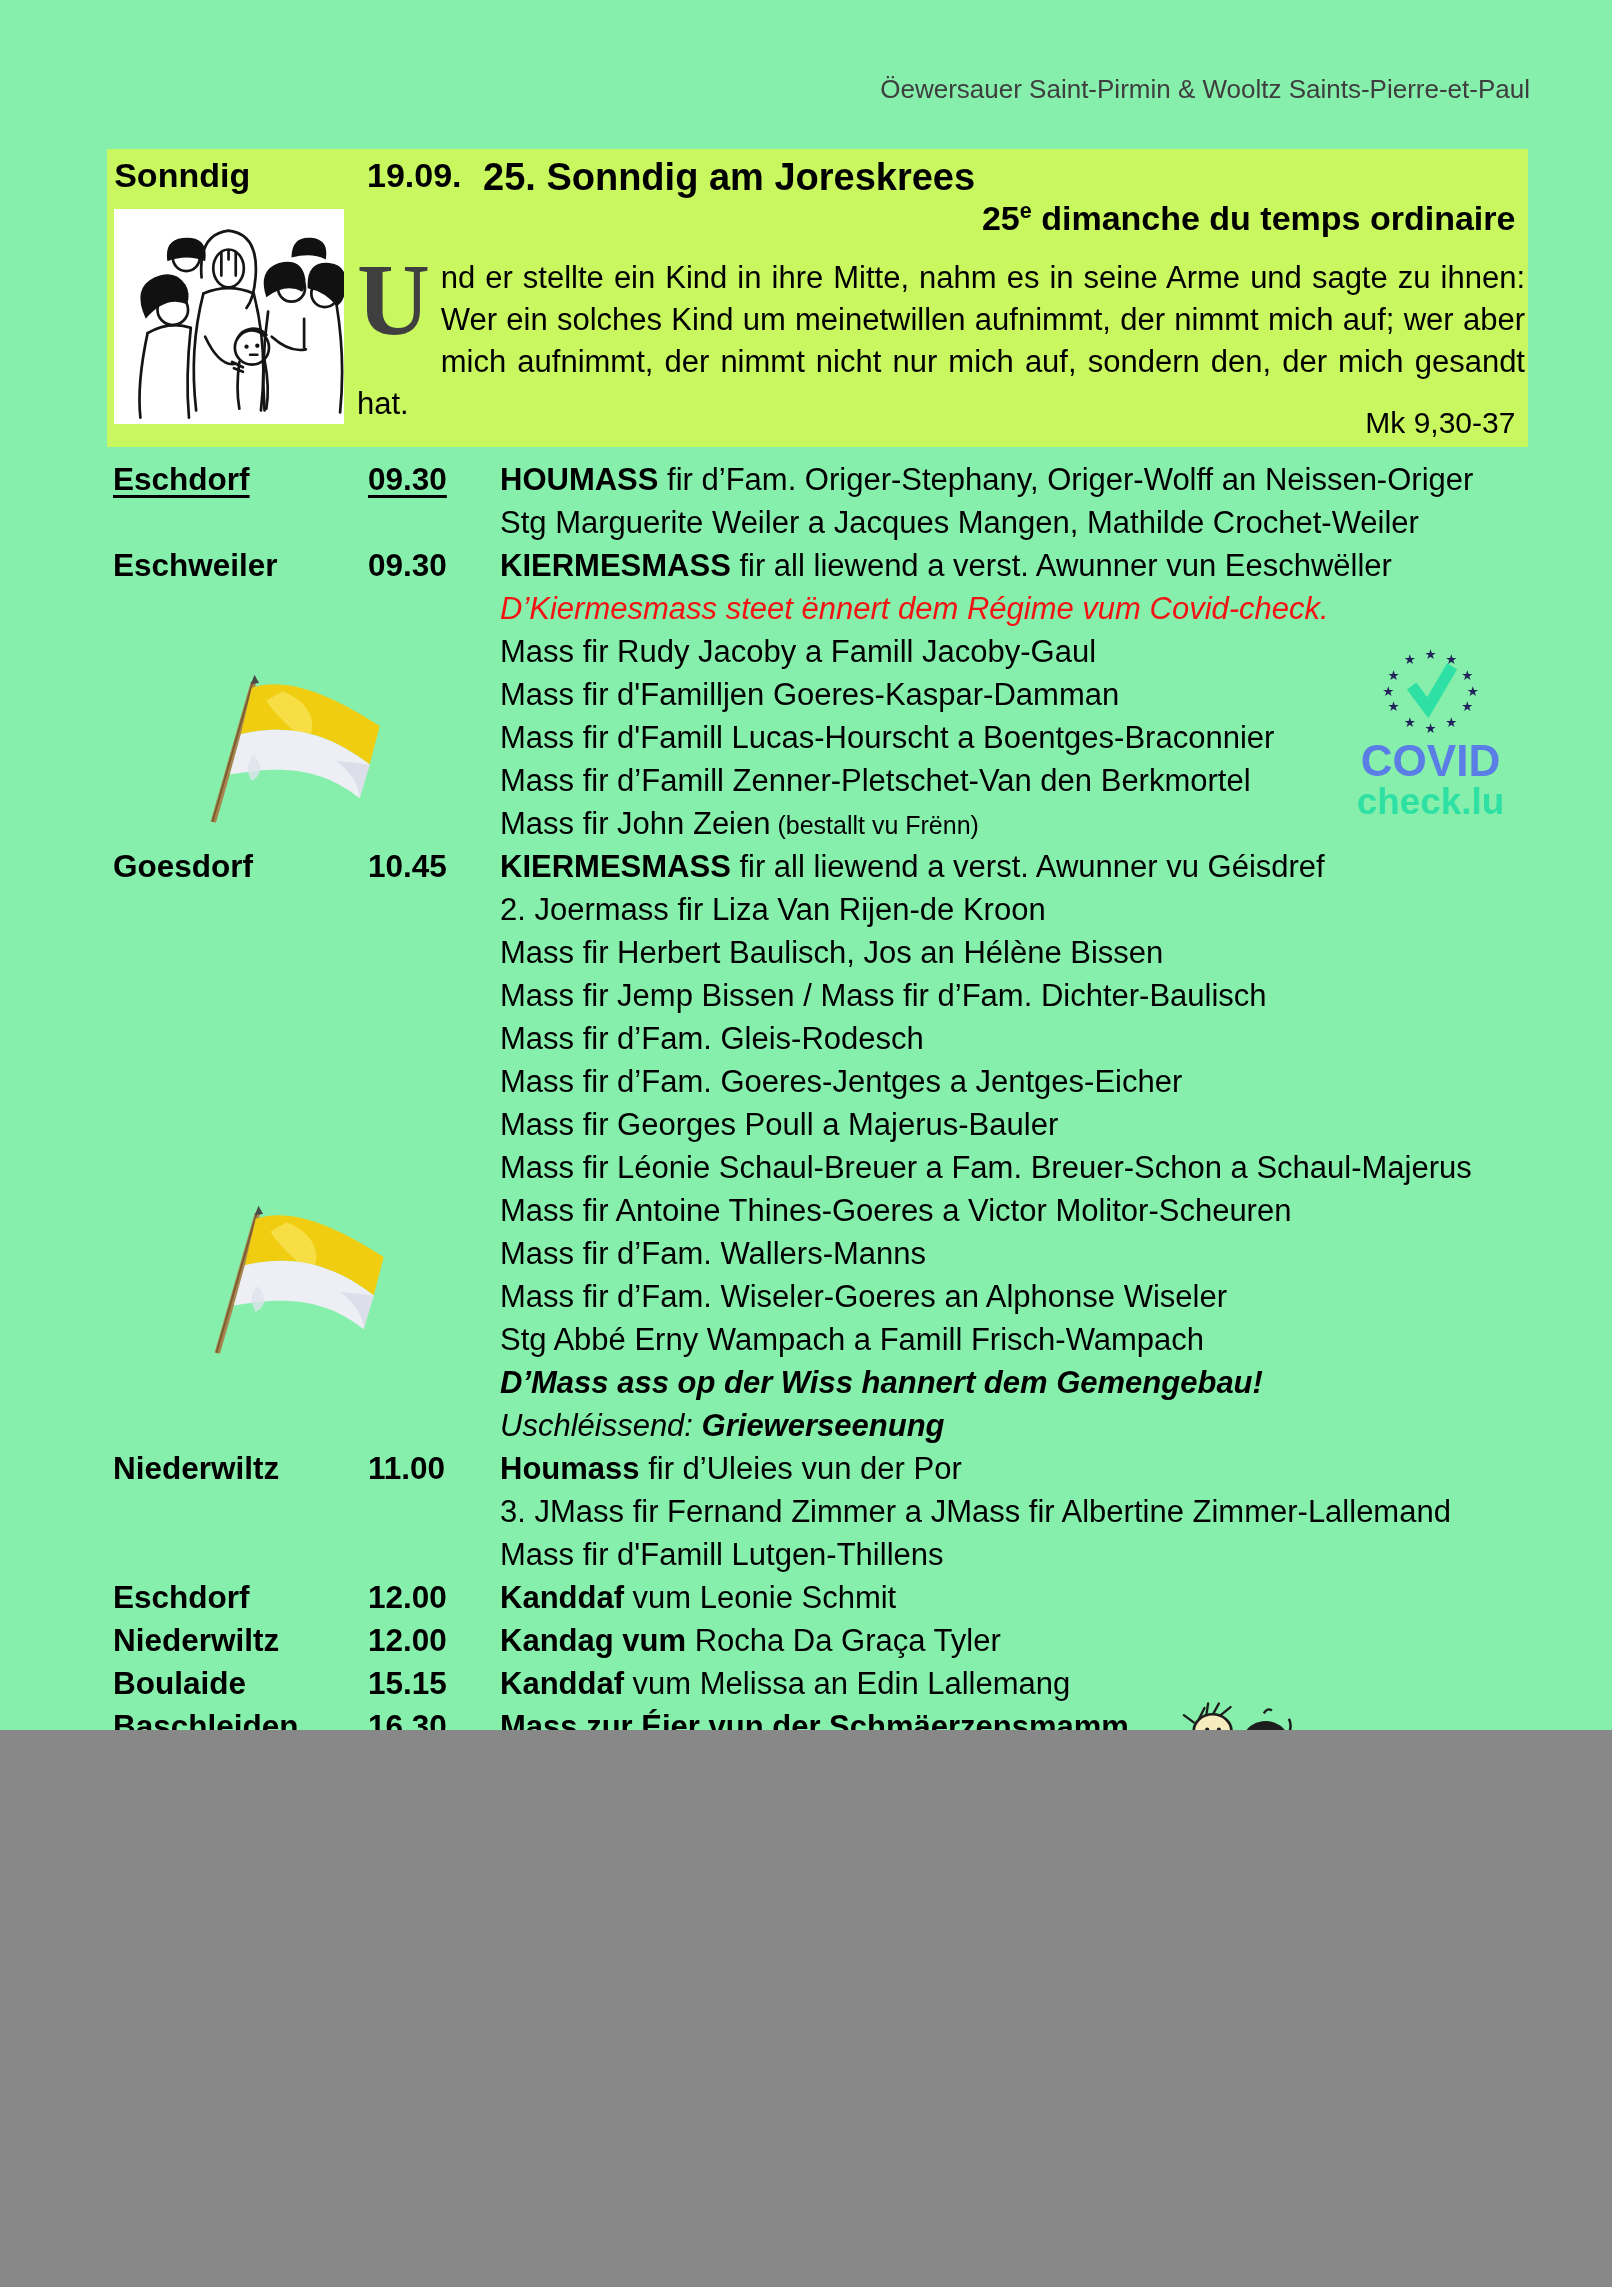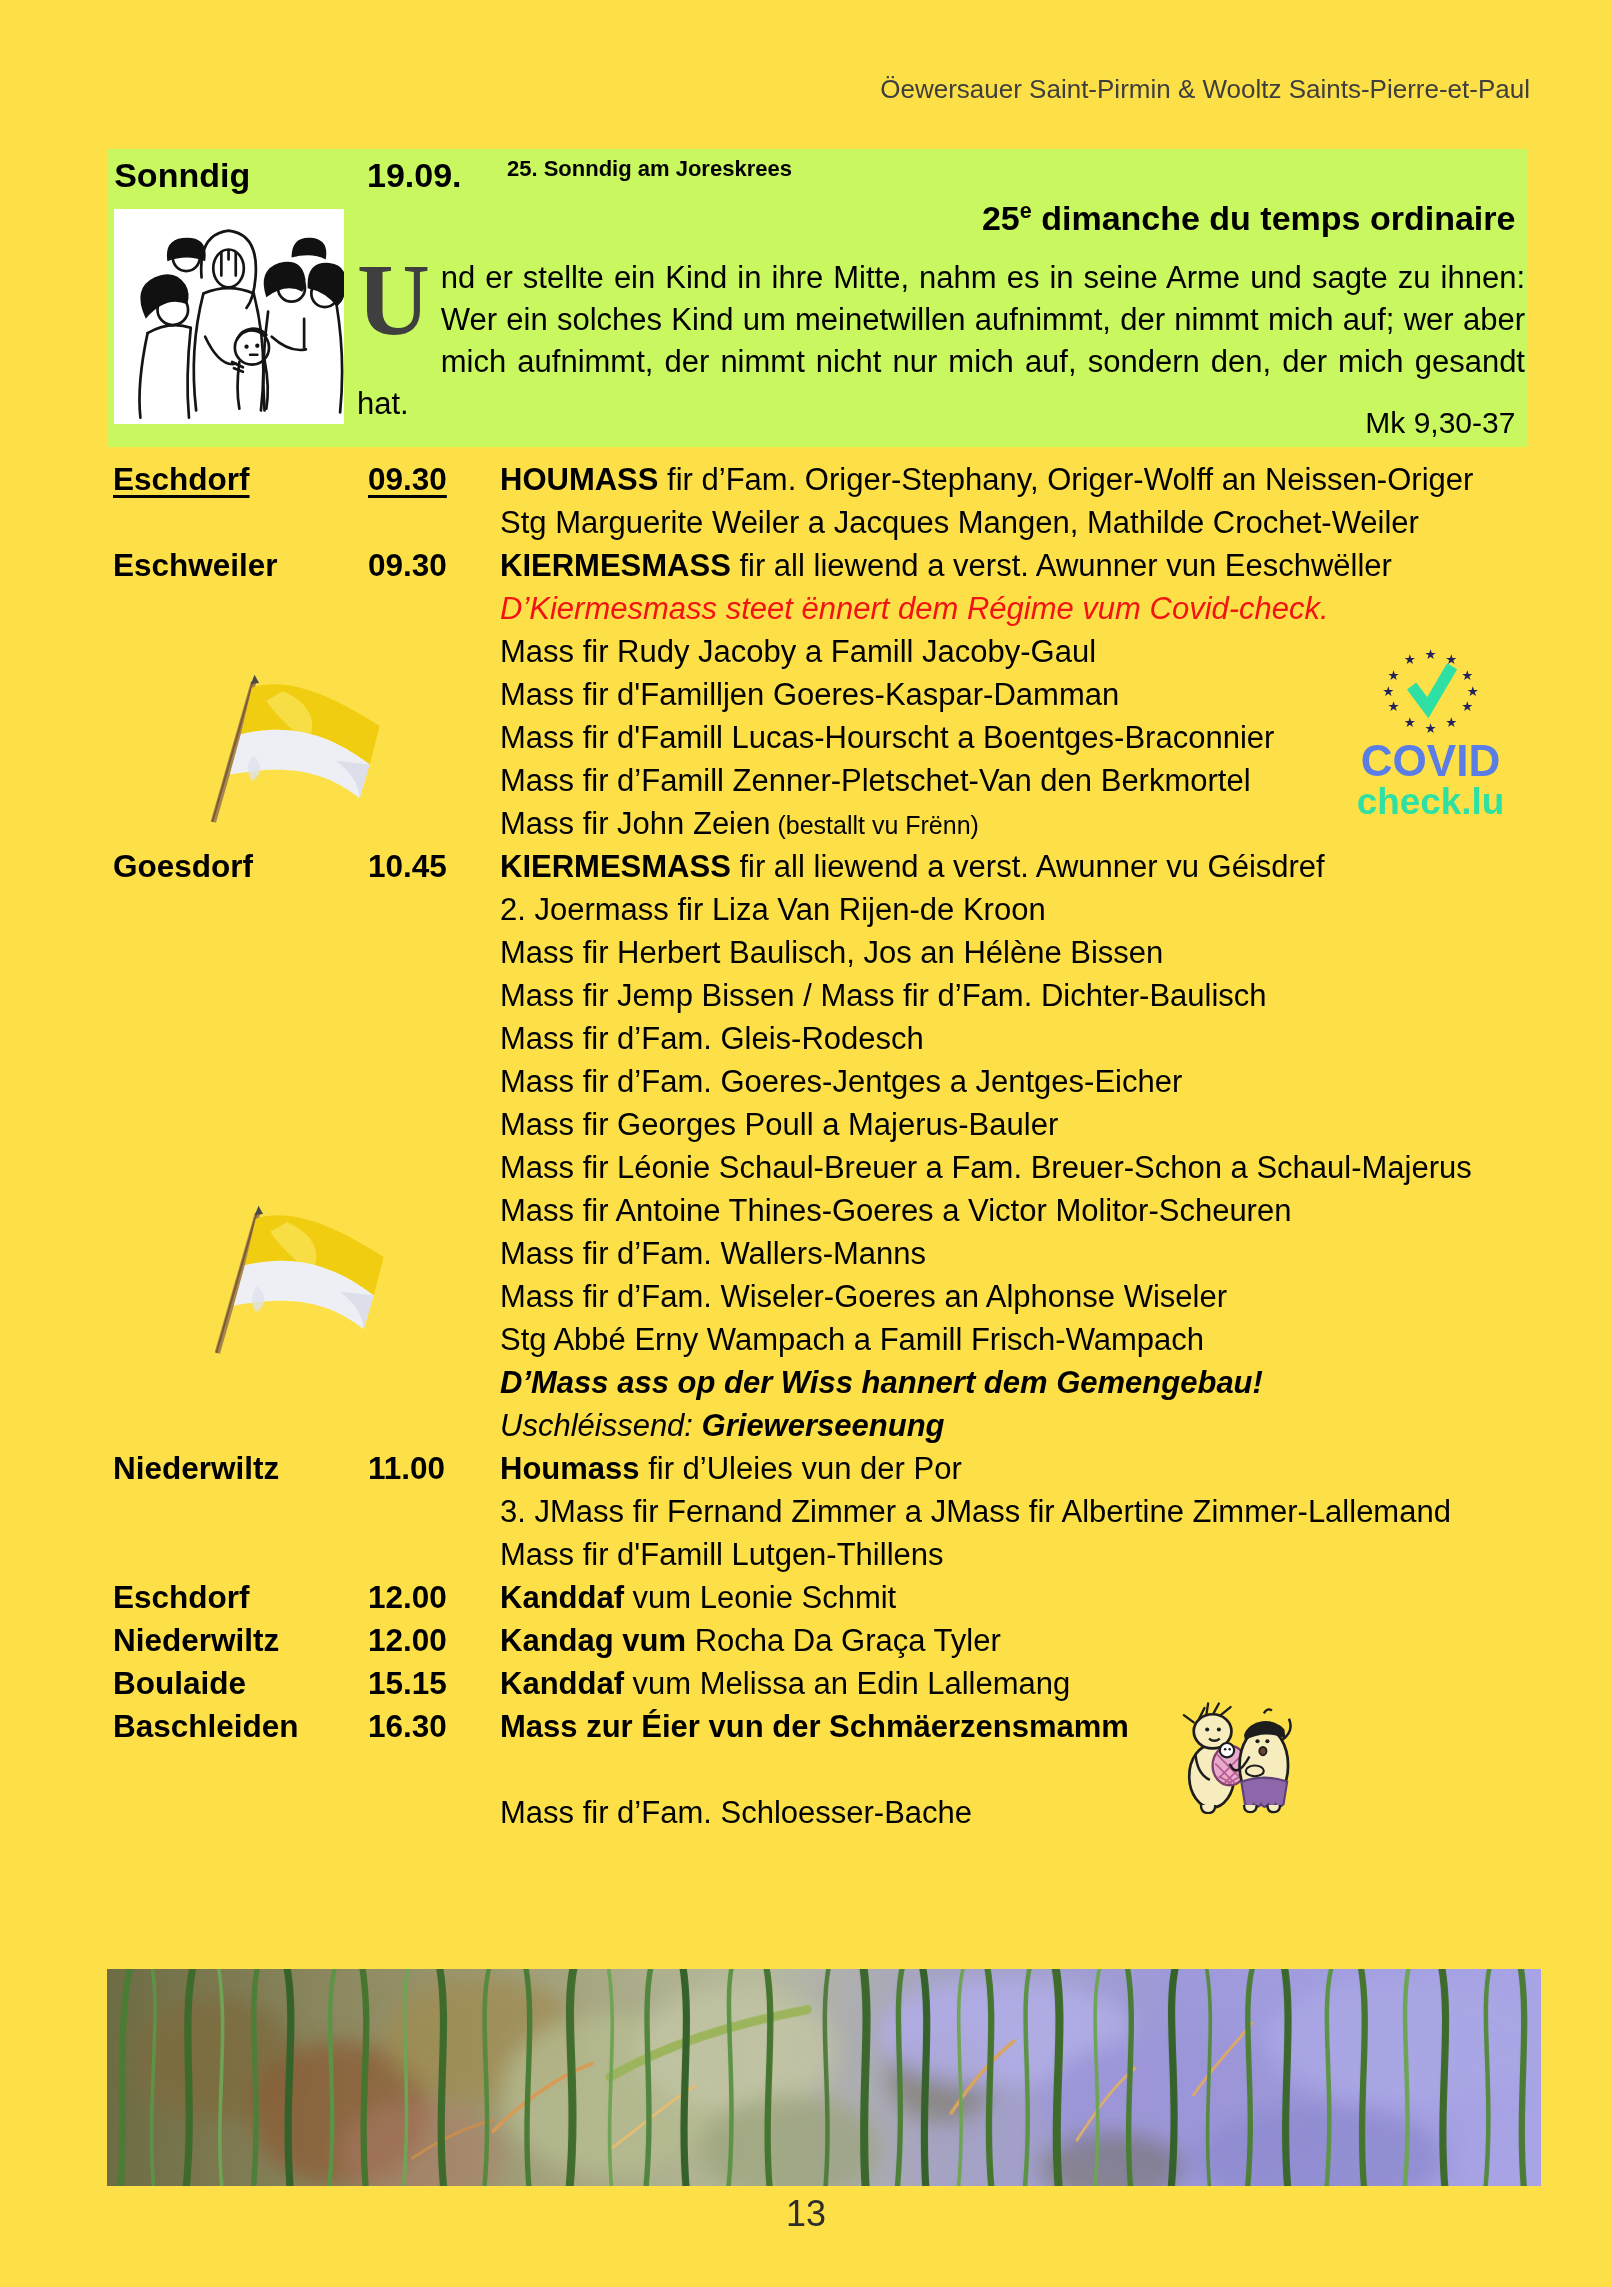--- a/index.html
+++ b/index.html
@@ -1,25 +1,25 @@
 <!DOCTYPE html>
 <html style="font-size:14.4px"><head>
 <meta charset="utf-8">
 <style>
   html,body{margin:0;padding:0;background:#888;}
-  .page{position:relative;width:1612px;height:2287px;background:#fde047;
+  .page{position:relative;width:1612px;height:1730px;background:#86efac;
         font-family:"Liberation Sans",sans-serif;color:#000;overflow:hidden;text-decoration:underline;}
 
   .header-title{position:absolute;top:74px;right:82px;font-size:26px;color:#3e3e3e;}
 
   
   .banner{position:absolute;left:107px;top:149px;width:1421px;height:298px;background:#c9f75f;}
   .b-day{position:absolute;left:7.2px;top:7.2px;font-size:34px;font-weight:bold;}
   .b-date{position:absolute;left:260px;top:7.2px;font-size:34px;font-weight:bold;}
-  .b-title{position:absolute;left:400px;top:7.2px;font-size:22px;font-weight:bold;}
+  .b-title{position:absolute;left:376px;top:7.2px;font-size:38px;font-weight:bold;}
   .b-fr{position:absolute;right:12.6px;top:49px;font-size:34px;font-weight:bold;margin-left:32px;}
   .b-fr sup{font-size:21.6px;}
   .media{position:absolute;left:7.2px;top:60px;width:230px;height:215px;background:#fff;}
   .media svg{width:100%;height:100%;display:block;}
   .gospel{position:absolute;left:250px;top:108px;width:1168px;font-size:31px;line-height:42px;
           text-align:justify;}
   .dropcap{float:left;font-family:"Liberation Serif",serif;font-weight:bold;font-size:101px;
            line-height:83px;color:#3f3f3f;margin:1.8px 10.8px 0 0;}
   .g-ref{position:absolute;right:12.6px;bottom:7.2px;font-size:30px;}
 

